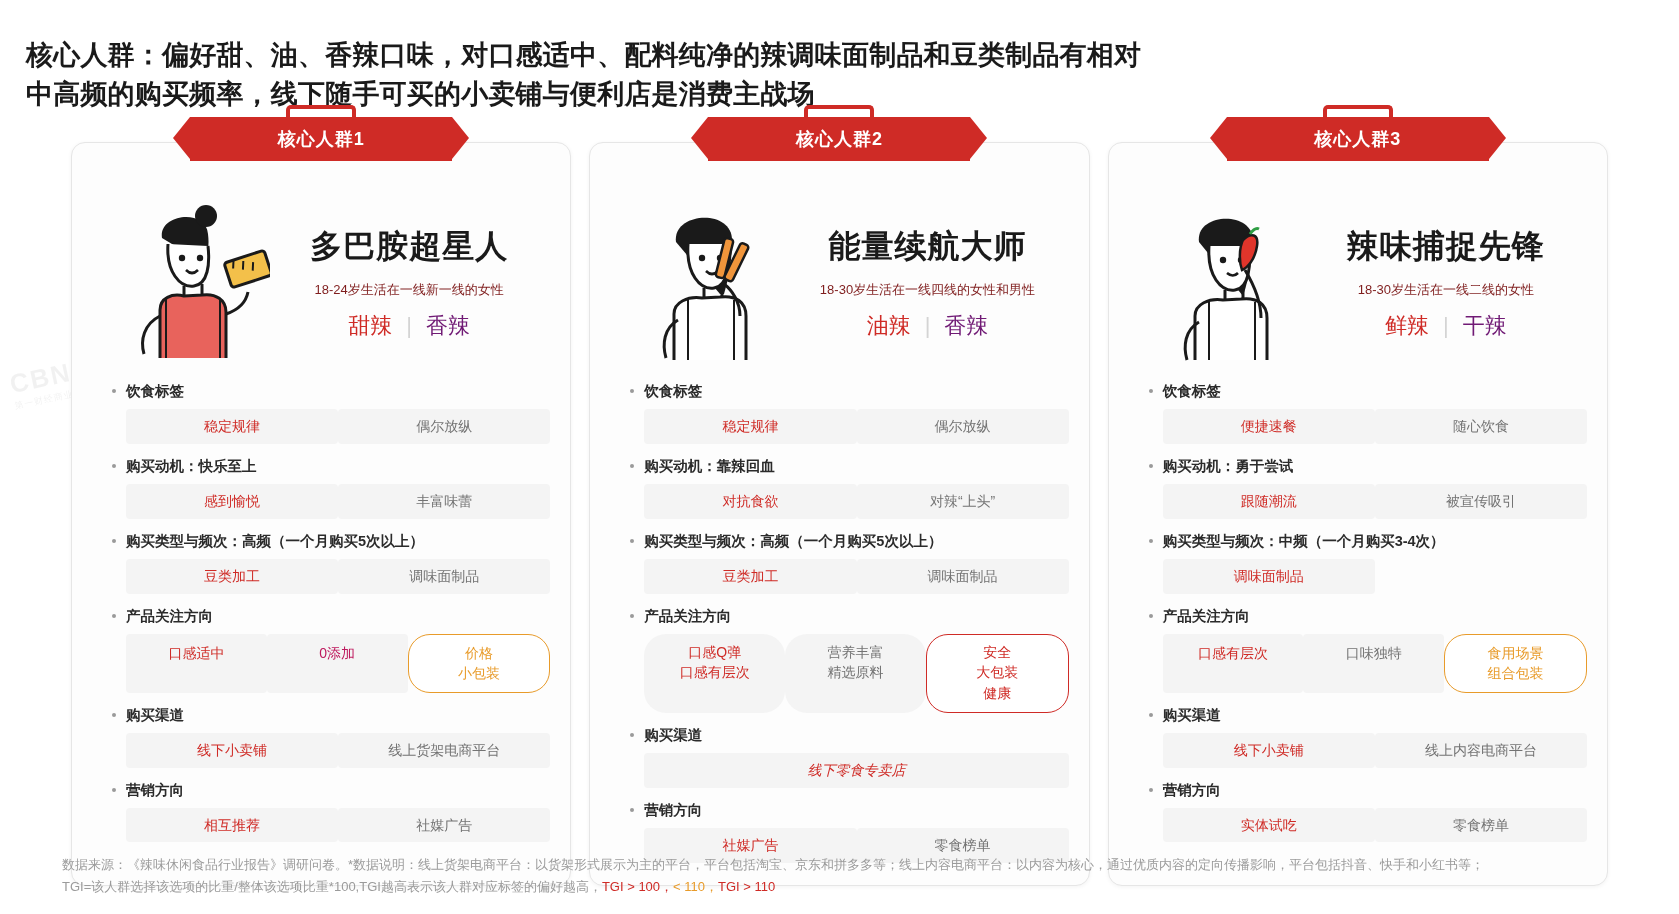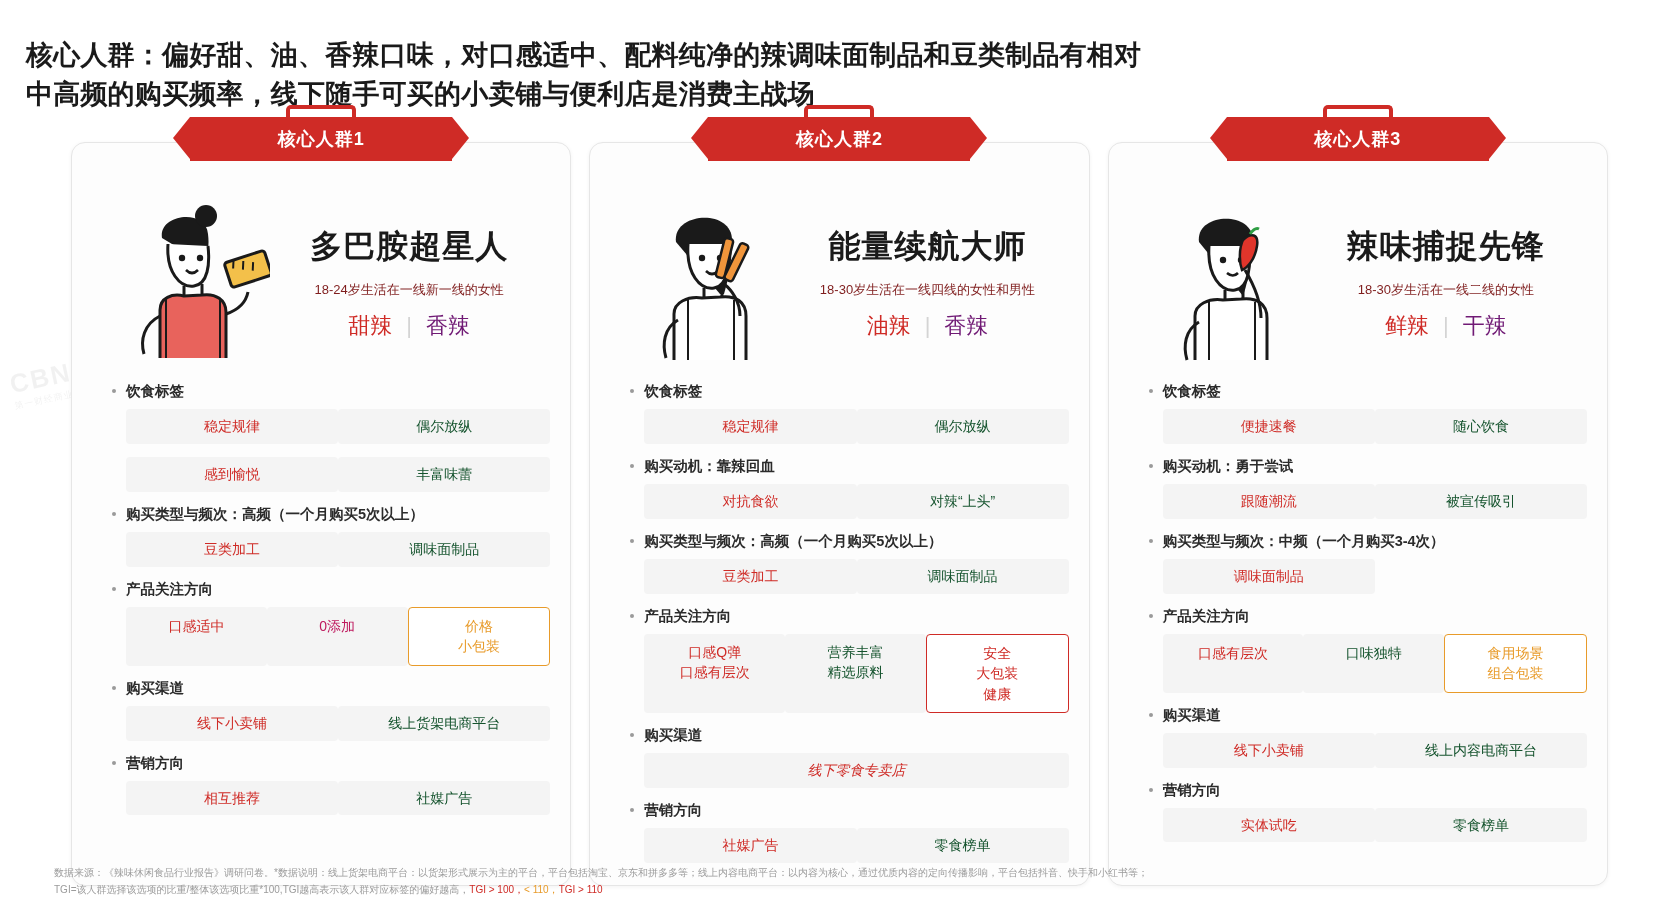--- a/index.html
+++ b/index.html
@@ -171,43 +171,44 @@
     flex: 1 1 0;
     background: #f4f4f4;
     border-radius: 4px;
     text-align: center;
     font-size: 14px;
     padding: 8px 4px;
     box-sizing: border-box;
     line-height: 1.35;
   }
   .pill.red { color: #cf2b26; }
-  .pill.orange { color: #14532d; }
+  .pill.orange { color: #737373; }
   .pill.grey { color: #be185d; }
   .pill.full { flex: 1 1 100%; font-style: italic; }
   .pill.outline-orange {
     background: #ffffff;
     border: 1px solid #e89b2a;
     color: #e89b2a;
   }
   .pill.outline-red {
     background: #ffffff;
     border: 1px solid #cf2b26;
     color: #cf2b26;
+    font-family: Liberation Serif, serif;
   }
   .pill.tall { padding: 10px 4px; }
-  .pill.two-line { line-height: 1.45; }
+  .pill.two-line { line-height: 1.45; border-radius: 22px; }
 
   
   .footnote {
     position: absolute;
-    left: 54px;
+    left: 62px;
     right: 40px;
     bottom: 16px;
-    font-size: 10px;
+    font-size: 13px;
     color: #9b9b9b;
     line-height: 1.7;
   }
   .fn-red { color: #cf2b26; }
   .fn-orange { color: #e89b2a; }
   .footnote-line { display: block; }
 
   
   .wm {
     position: absolute;
@@ -287,20 +288,21 @@
 
       <div>
         <div class="section">
           <div class="section-head">饮食标签</div>
           <div class="pill-row">
             <div class="pill red">稳定规律</div>
             <div class="pill orange">偶尔放纵</div>
           </div>
         </div>
         <div class="section">
+          <div class="section-head">购买动机：快乐至上</div>
           <div class="pill-row">
             <div class="pill red">感到愉悦</div>
             <div class="pill orange">丰富味蕾</div>
           </div>
         </div>
         <div class="section">
           <div class="section-head">购买类型与频次：高频（一个月购买5次以上）</div>
           <div class="pill-row">
             <div class="pill red">豆类加工</div>
             <div class="pill orange">调味面制品</div>

